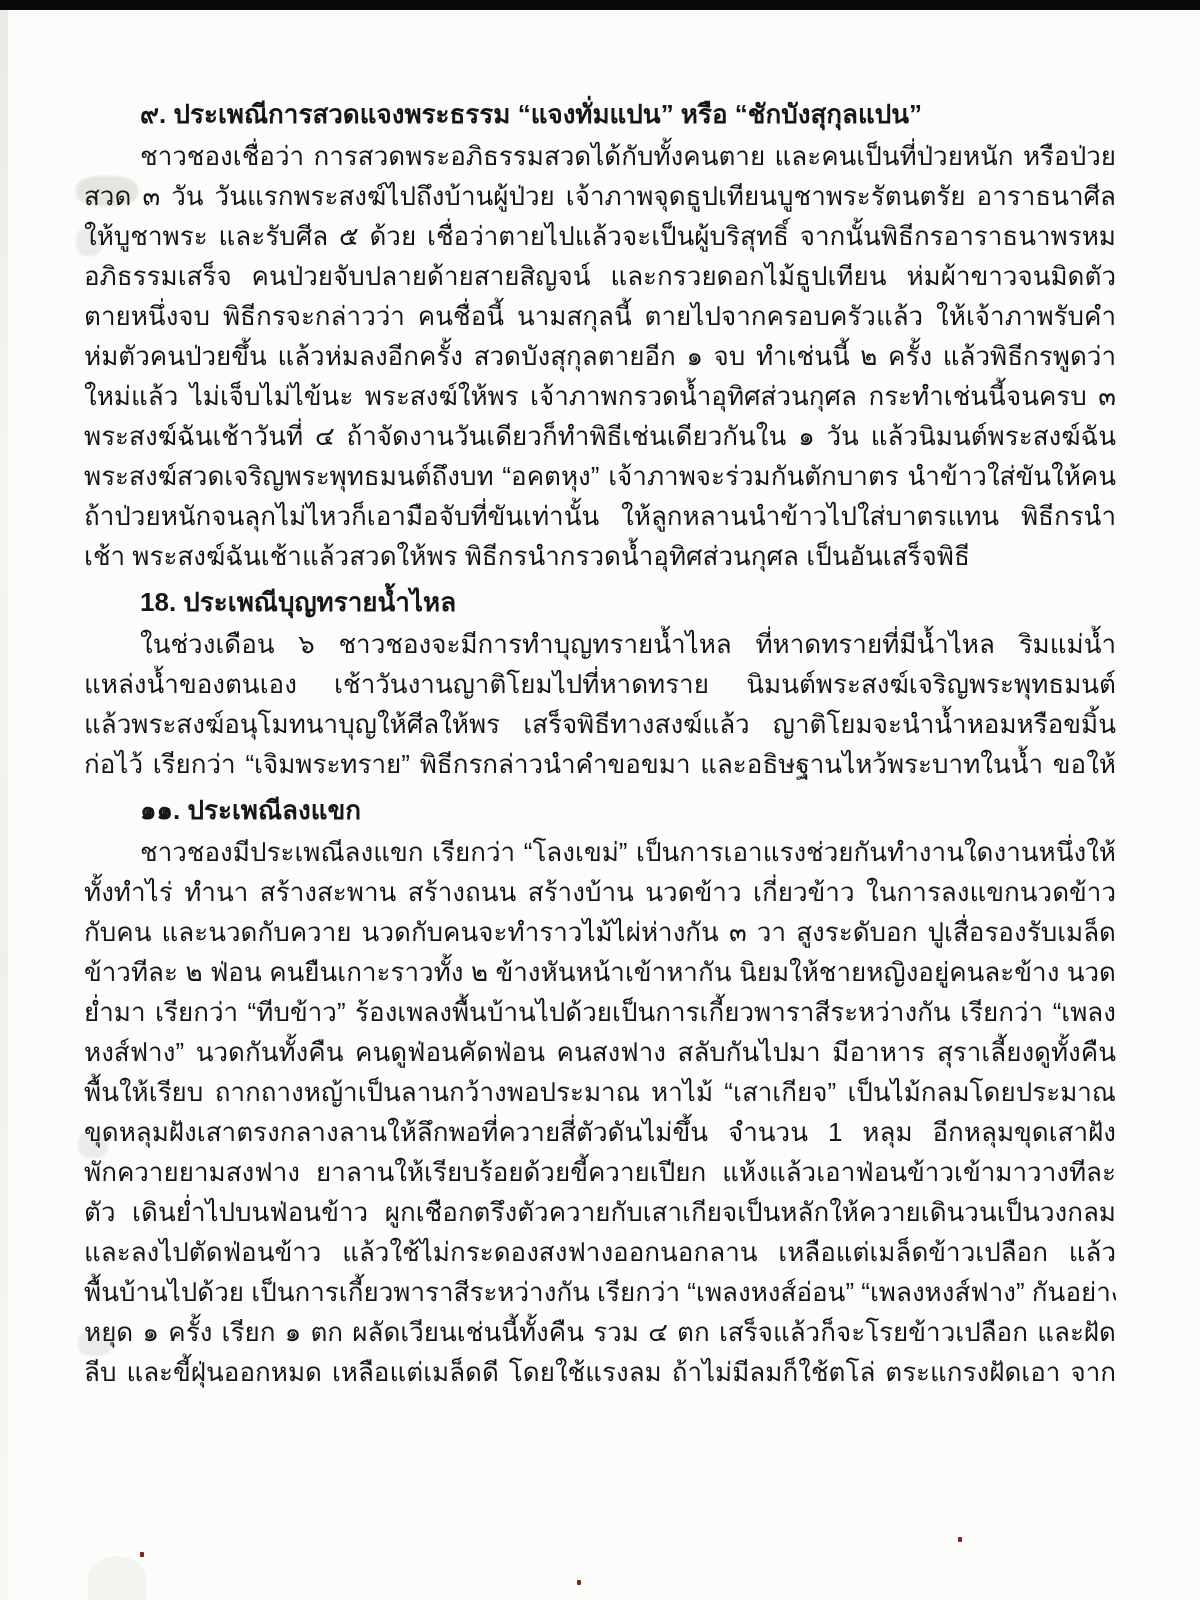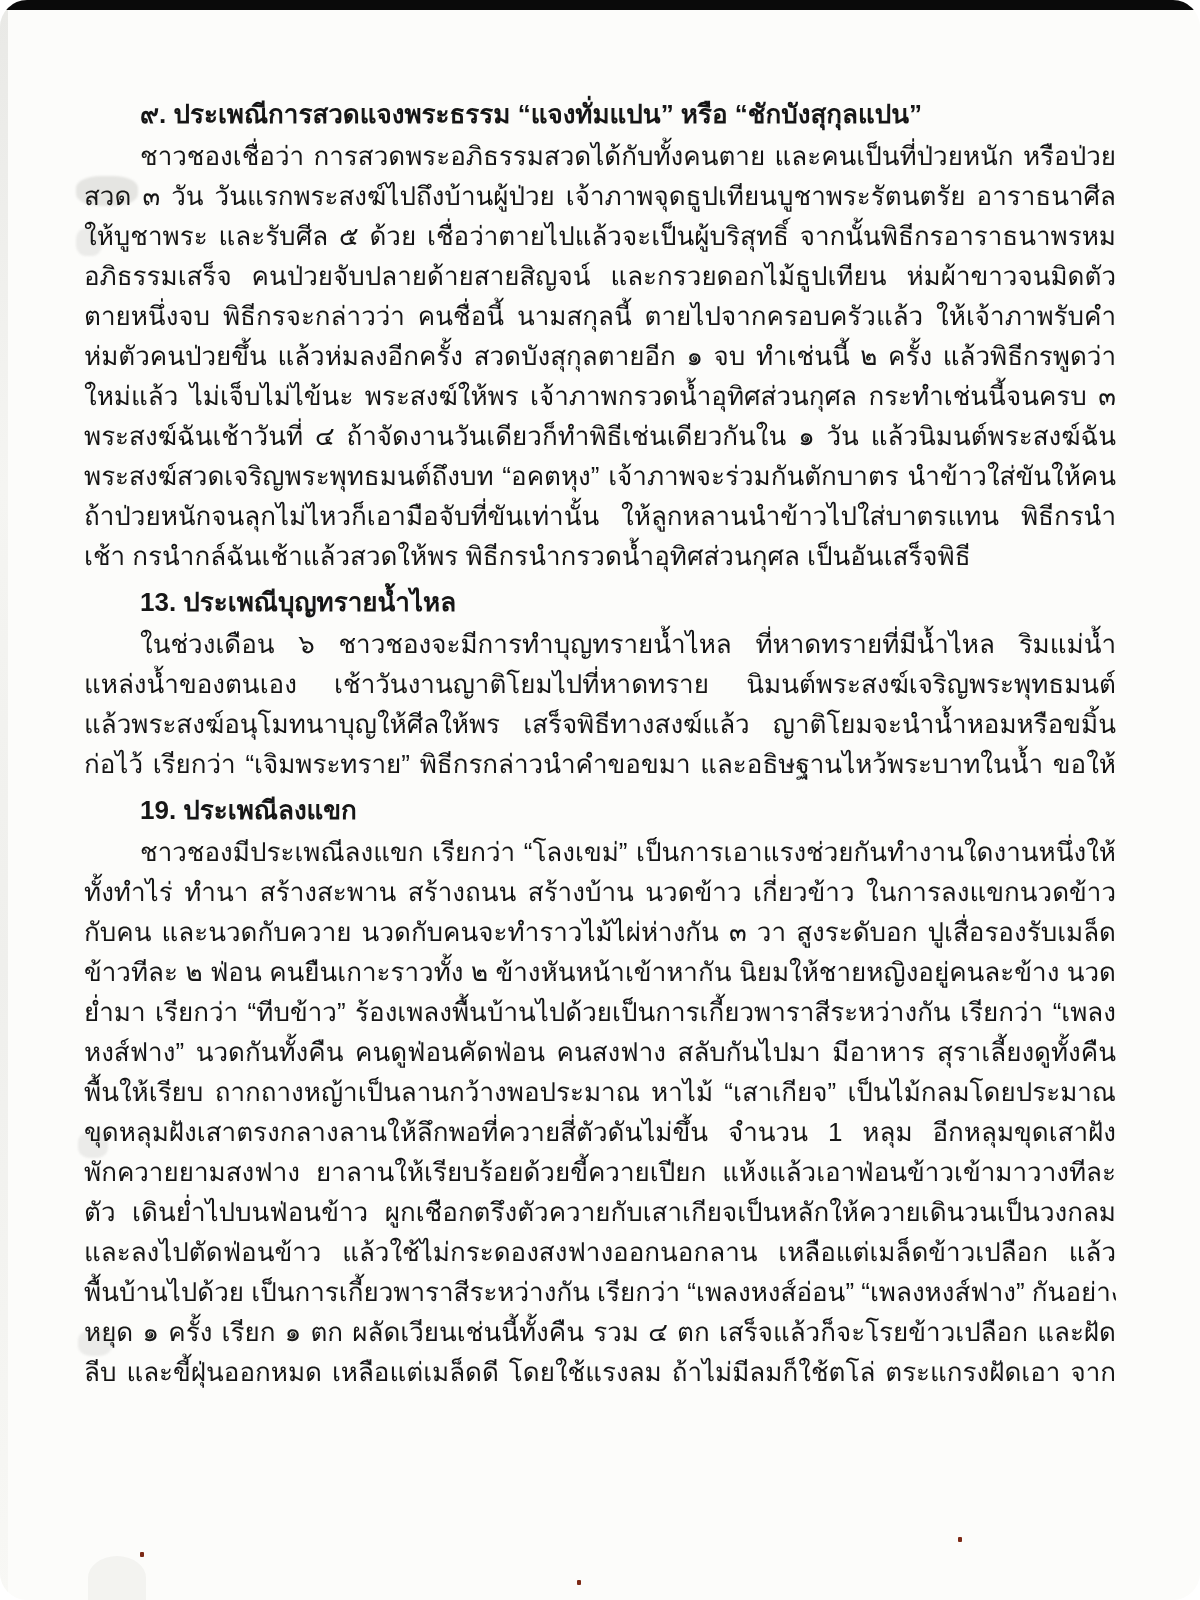--- a/index.html
+++ b/index.html
@@ -4,21 +4,21 @@
 <style>
   html,body{margin:0;padding:0;}
   body{
     width:1200px;height:1600px;
     background:#ffffff;
     font-family:"Liberation Sans","DejaVu Sans",sans-serif;
     color:#161616;
   }
   .page{
     position:relative;width:1200px;height:1600px;
-    background:#fcfcfa;overflow:hidden;border-radius:27px;
+    background:#fcfcfa;overflow:hidden;
   }
   
   .top-edge-bar{position:absolute;top:0;left:0;width:1200px;height:10px;background:#0a0a0a;}
   .left-edge-strip{
     position:absolute;top:10px;left:0;width:8px;height:1590px;
     background:linear-gradient(180deg,#e9e9e6 0%,#f5f5f2 30%,#efefec 60%,#f8f8f5 100%);
   }
   .smudge{position:absolute;background:rgba(90,90,88,0.14);border-radius:40%;filter:blur(1px);}
   .smudge-a{left:76px;top:176px;width:62px;height:30px;}
   .smudge-b{left:76px;top:228px;width:26px;height:28px;background:rgba(90,90,88,0.10);}
@@ -71,29 +71,29 @@
     <div class="line j first">ชาวชองเชื่อว่า การสวดพระอภิธรรมสวดได้กับทั้งคนตาย และคนเป็นที่ป่วยหนัก หรือป่วยนาน ถ้ากำหนด</div>
     <div class="line j">สวด ๓ วัน วันแรกพระสงฆ์ไปถึงบ้านผู้ป่วย เจ้าภาพจุดธูปเทียนบูชาพระรัตนตรัย อาราธนาศีล ถ้าผู้ป่วยยังมีสติดีก็</div>
     <div class="line j">ให้บูชาพระ และรับศีล ๕ ด้วย เชื่อว่าตายไปแล้วจะเป็นผู้บริสุทธิ์ จากนั้นพิธีกรอาราธนาพรหม จนพระสงฆ์สวดพระ</div>
     <div class="line j">อภิธรรมเสร็จ คนป่วยจับปลายด้ายสายสิญจน์ และกรวยดอกไม้ธูปเทียน ห่มผ้าขาวจนมิดตัว พระสงฆ์สวดบังสุกุล</div>
     <div class="line j">ตายหนึ่งจบ พิธีกรจะกล่าวว่า คนชื่อนี้ นามสกุลนี้ ตายไปจากครอบครัวแล้ว ให้เจ้าภาพรับคำ แล้วจึงเปิดผ้าขาวที่</div>
     <div class="line j">ห่มตัวคนป่วยขึ้น แล้วห่มลงอีกครั้ง สวดบังสุกุลตายอีก ๑ จบ ทำเช่นนี้ ๒ ครั้ง แล้วพิธีกรพูดว่าคนนี้นามสกุลนี้เกิด</div>
     <div class="line j">ใหม่แล้ว ไม่เจ็บไม่ไข้นะ พระสงฆ์ให้พร เจ้าภาพกรวดน้ำอุทิศส่วนกุศล กระทำเช่นนี้จนครบ ๓ วัน แล้วนิมนต์</div>
     <div class="line j">พระสงฆ์ฉันเช้าวันที่ ๔  ถ้าจัดงานวันเดียวก็ทำพิธีเช่นเดียวกันใน ๑ วัน แล้วนิมนต์พระสงฆ์ฉันเช้าในวันรุ่งขึ้น เมื่อ</div>
     <div class="line j">พระสงฆ์สวดเจริญพระพุทธมนต์ถึงบท “อคตหุง” เจ้าภาพจะร่วมกันตักบาตร นำข้าวใส่ขันให้คนป่วยอธิษฐานเอง</div>
     <div class="line j">ถ้าป่วยหนักจนลุกไม่ไหวก็เอามือจับที่ขันเท่านั้น ให้ลูกหลานนำข้าวไปใส่บาตรแทน พิธีกรนำกล่าวถวายภัตตาหาร</div>
-    <div class="line">เช้า กรนำกล์ฉันเช้าแล้วสวดให้พร พิธีกรนำกรวดน้ำอุทิศส่วนกุศล เป็นอันเสร็จพิธี</div>
+    <div class="line">เช้า พระสงฆ์ฉันเช้าแล้วสวดให้พร พิธีกรนำกรวดน้ำอุทิศส่วนกุศล เป็นอันเสร็จพิธี</div>
 
-    <div class="line h first">13. ประเพณีบุญทรายน้ำไหล</div>
+    <div class="line h first">18. ประเพณีบุญทรายน้ำไหล</div>
     <div class="line j first">ในช่วงเดือน ๖ ชาวชองจะมีการทำบุญทรายน้ำไหล ที่หาดทรายที่มีน้ำไหล ริมแม่น้ำลำคลองเพื่อขอขมาแก่</div>
     <div class="line j">แหล่งน้ำของตนเอง เช้าวันงานญาติโยมไปที่หาดทราย นิมนต์พระสงฆ์เจริญพระพุทธมนต์ ถวายภัตตาหารเช้า ฉัน</div>
     <div class="line j">แล้วพระสงฆ์อนุโมทนาบุญให้ศีลให้พร เสร็จพิธีทางสงฆ์แล้ว ญาติโยมจะนำน้ำหอมหรือขมิ้นประพรมเจดีย์ทรายที่</div>
     <div class="line j">ก่อไว้ เรียกว่า “เจิมพระทราย” พิธีกรกล่าวนำคำขอขมา และอธิษฐานไหว้พระบาทในน้ำ ขอให้น้ำนี้บริบูรณ์ดีไม่</div>
 
-    <div class="line h first">19. ประเพณีลงแขก</div>
+    <div class="line h first">๑๑. ประเพณีลงแขก</div>
     <div class="line j first">ชาวชองมีประเพณีลงแขก เรียกว่า “โลงเขม่” เป็นการเอาแรงช่วยกันทำงานใดงานหนึ่งให้เสร็จอย่างเร็ว</div>
     <div class="line j">ทั้งทำไร่ ทำนา สร้างสะพาน สร้างถนน สร้างบ้าน นวดข้าว เกี่ยวข้าว ในการลงแขกนวดข้าว จะทำ ๒ แบบ คือนวด</div>
     <div class="line j">กับคน และนวดกับควาย นวดกับคนจะทำราวไม้ไผ่ห่างกัน ๓ วา สูงระดับอก ปูเสื่อรองรับเมล็ดข้าวที่พื้น วางฟ่อน</div>
     <div class="line j">ข้าวทีละ ๒ ฟ่อน คนยืนเกาะราวทั้ง ๒ ข้างหันหน้าเข้าหากัน นิยมให้ชายหญิงอยู่คนละข้าง นวดข้าวด้วยเท้าย่ำไป</div>
     <div class="line j">ย่ำมา เรียกว่า “ทีบข้าว” ร้องเพลงพื้นบ้านไปด้วยเป็นการเกี้ยวพาราสีระหว่างกัน เรียกว่า “เพลงหงส์อ่อน” “เพลง</div>
     <div class="line j">หงส์ฟาง” นวดกันทั้งคืน คนดูฟ่อนคัดฟ่อน คนสงฟาง สลับกันไปมา มีอาหาร สุราเลี้ยงดูทั้งคืน นวดกับควาย เตรียม</div>
     <div class="line j">พื้นให้เรียบ ถากถางหญ้าเป็นลานกว้างพอประมาณ หาไม้ “เสาเกียจ” เป็นไม้กลมโดยประมาณ ๓ จับ ยาว ๘ ศอก</div>
     <div class="line j">ขุดหลุมฝังเสาตรงกลางลานให้ลึกพอที่ควายสี่ตัวดันไม่ขึ้น จำนวน 1 หลุม อีกหลุมขุดเสาฝังเกียจไว้ที่นอกลาน เป็นที่</div>
     <div class="line j">พักควายยามสงฟาง ยาลานให้เรียบร้อยด้วยขี้ควายเปียก แห้งแล้วเอาฟ่อนข้าวเข้ามาวางทีละฟ่อน แล้วให้ควาย ๔</div>
     <div class="line j">ตัว เดินย่ำไปบนฟ่อนข้าว ผูกเชือกตรึงตัวควายกับเสาเกียจเป็นหลักให้ควายเดินวนเป็นวงกลม เสร็จแล้วพักควาย</div>

